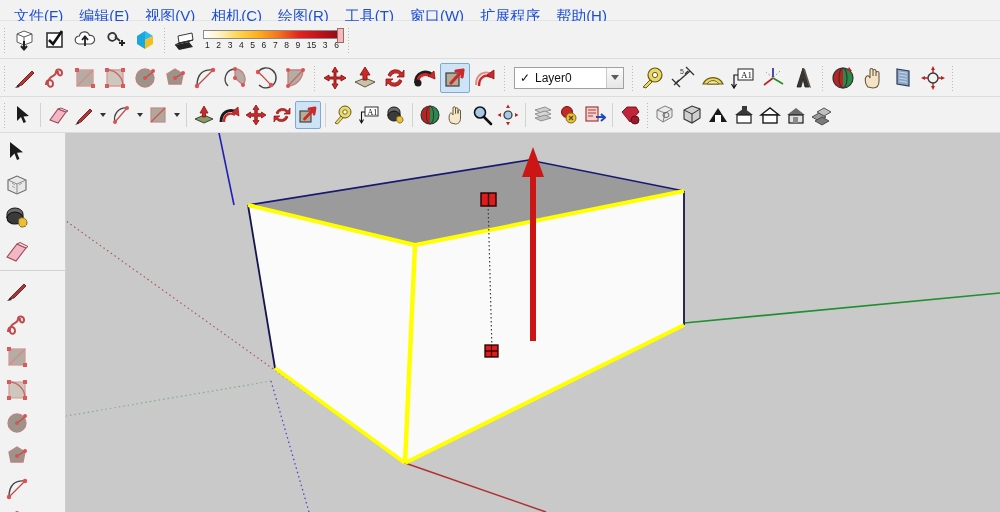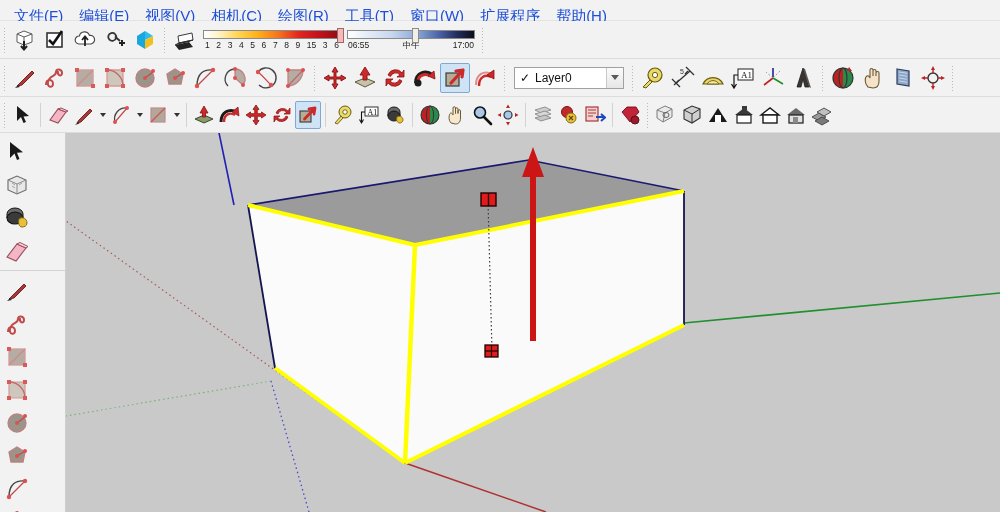--- a/index.html
+++ b/index.html
@@ -200,30 +200,20 @@
           <span>6</span>
           <span>7</span>
           <span>8</span>
           <span>9</span>
           <span>15</span>
           <span>3</span>
           <span>6</span>
         </div>
     </div>
 
-    <div class="slider-wrap">
-      <div class="slider-bar time-grad">
-        <div class="time-thumb"></div>
-      </div>
-      <div class="slider-ticks time-row">
-        <span>06:55</span>
-        <span>中午</span>
-        <span>17:00</span>
-      </div>
-    </div>
 
     <div class="grip"></div>
   </div>
 
   <div class="tbrow" id="row2">
     <div class="grip"></div>
 
     <div class="tbtn">
       <svg width="26" height="26" viewBox="0 0 26 26">
         <path d="M5 21 L8 18 L20 6 L22 8 L10 20 Z" fill="#b03a3a" stroke="#7a1f1f" stroke-width="1"></path>

